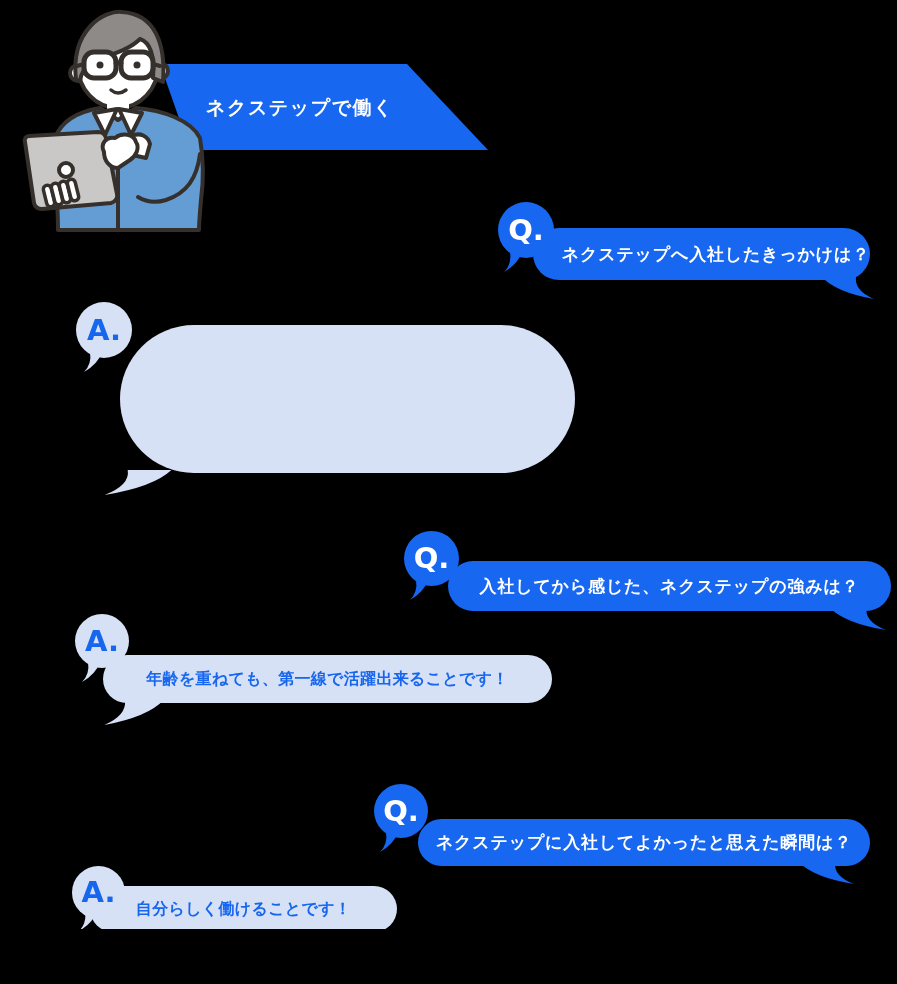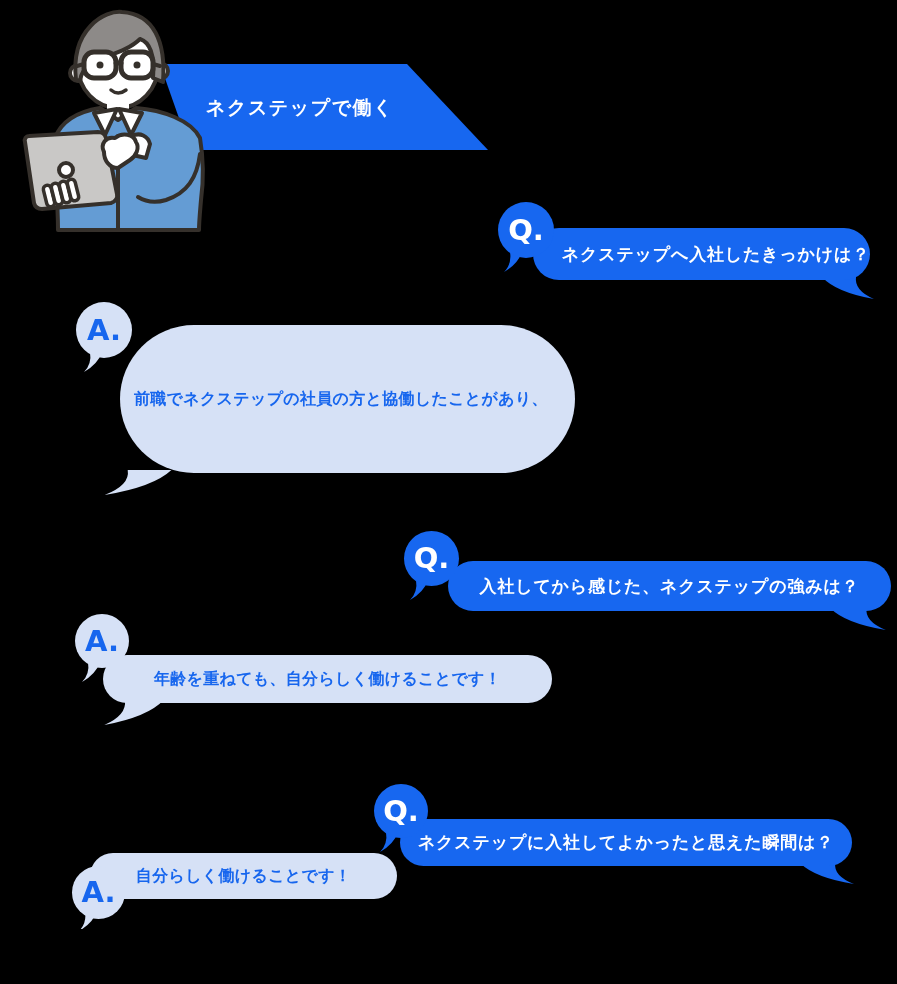--- a/index.html
+++ b/index.html
@@ -72,26 +72,26 @@
   .q2-bubble{left:448px;top:561px;width:443px;height:50px;border-radius:25px;}
   .q2-tail{left:828px;top:608px;width:60px;height:23px;}
 
   .a2-circle{left:75px;top:614px;width:54px;height:54px;}
   .a2-ctail{left:80px;top:662px;width:24px;height:22px;}
   .a2-bubble{left:103px;top:655px;width:449px;height:48px;border-radius:24px;}
   .a2-tail{left:102px;top:700px;width:64px;height:26px;}
 
   .q3-circle{left:374px;top:784px;width:54px;height:54px;}
   .q3-ctail{left:378px;top:832px;width:24px;height:22px;}
-  .q3-bubble{left:400px;top:819px;width:452px;height:47px;border-radius:24px;}
+  .q3-bubble{left:418px;top:819px;width:452px;height:47px;border-radius:24px;}
   .q3-tail{left:798px;top:863px;width:58px;height:22px;}
 
   .a3-circle{left:72px;top:866px;width:53px;height:53px;}
   .a3-ctail{left:77px;top:911px;width:24px;height:22px;}
-  .a3-bubble{left:90px;top:853px;width:307px;height:46px;border-radius:23px;}
+  .a3-bubble{left:90px;top:886px;width:307px;height:46px;border-radius:23px;}
   .a3-tail{left:98px;top:945px;width:60px;height:28px;}
 </style>
 </head>
 <body>
 
 <div class="stage">
 
   <svg class="abs person" viewBox="0 0 206 234" xmlns="http://www.w3.org/2000/svg">
     <g stroke="var(--outline)" stroke-width="4" stroke-linecap="round" stroke-linejoin="round">
       <circle cx="64" cy="71" r="8" fill="var(--skin)"></circle>
@@ -145,21 +145,20 @@
     <svg class="abs a-tail a1-ctail" viewBox="0 0 24 22">
         <path d="M20,0 Q16,12 2,20 Q10,12 8,0 Z"></path>
       </svg>
     <div class="abs qa-circle a-circle a1-circle">
         <span>A.</span>
       </div>
     <svg class="abs a-tail a1-tail" viewBox="0 0 56 26" preserveAspectRatio="none">
         <path d="M54,0 Q40,17 2,25 Q22,15 20,0 Z"></path>
       </svg>
     <div class="abs bubble a-bubble multiline a1-bubble">
-      <span class="ans-line">前職でネクステップの社員の方と協働したことがあり、</span>
     </div>
   </div>
 
   <div>
     <svg class="abs q-tail q2-ctail" viewBox="0 0 24 22">
         <path d="M20,0 Q16,12 2,20 Q10,12 8,0 Z"></path>
       </svg>
     <div class="abs qa-circle q-circle q2-circle">
         <span>Q.</span>
       </div>
@@ -173,21 +172,21 @@
     <svg class="abs a-tail a2-ctail" viewBox="0 0 24 22">
         <path d="M20,0 Q16,12 2,20 Q10,12 8,0 Z"></path>
       </svg>
     <div class="abs qa-circle a-circle a2-circle">
         <span>A.</span>
       </div>
     <svg class="abs a-tail a2-tail" viewBox="0 0 56 26" preserveAspectRatio="none">
         <path d="M54,0 Q40,17 2,25 Q22,15 20,0 Z"></path>
       </svg>
     <div class="abs bubble a-bubble a2-bubble">
-        <span>年齢を重ねても、自分らしく働けることです！</span>
+        <span>年齢を重ねても、第一線で活躍出来ることです！</span>
       </div>
   </div>
 
   <div>
     <svg class="abs q-tail q3-ctail" viewBox="0 0 24 22">
         <path d="M20,0 Q16,12 2,20 Q10,12 8,0 Z"></path>
       </svg>
     <div class="abs qa-circle q-circle q3-circle">
         <span>Q.</span>
       </div>

